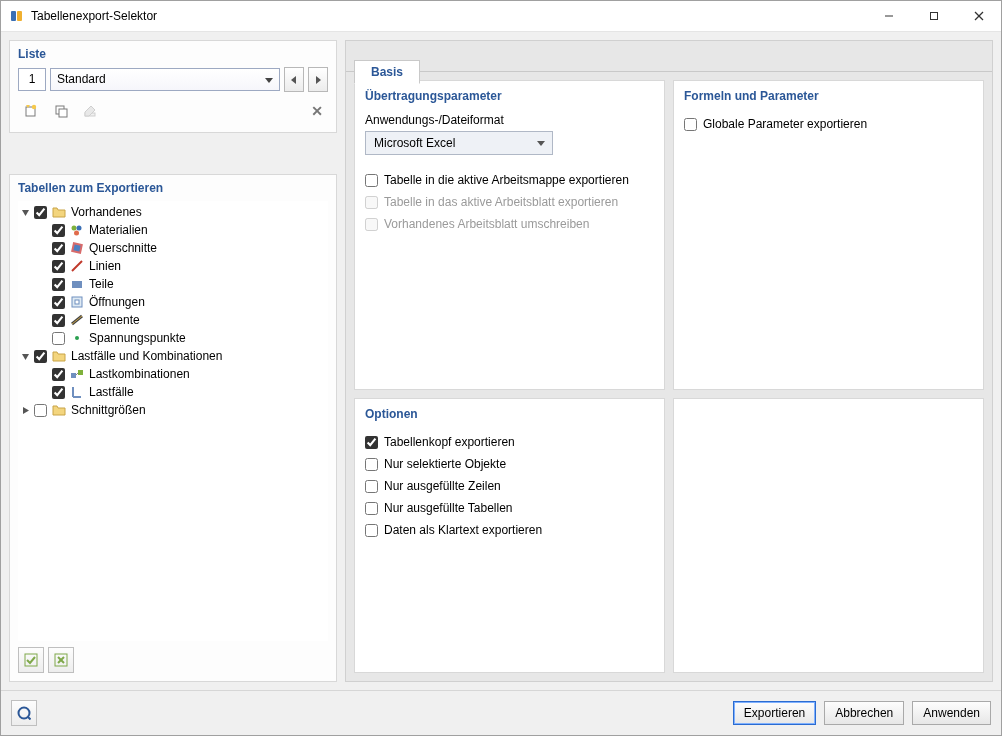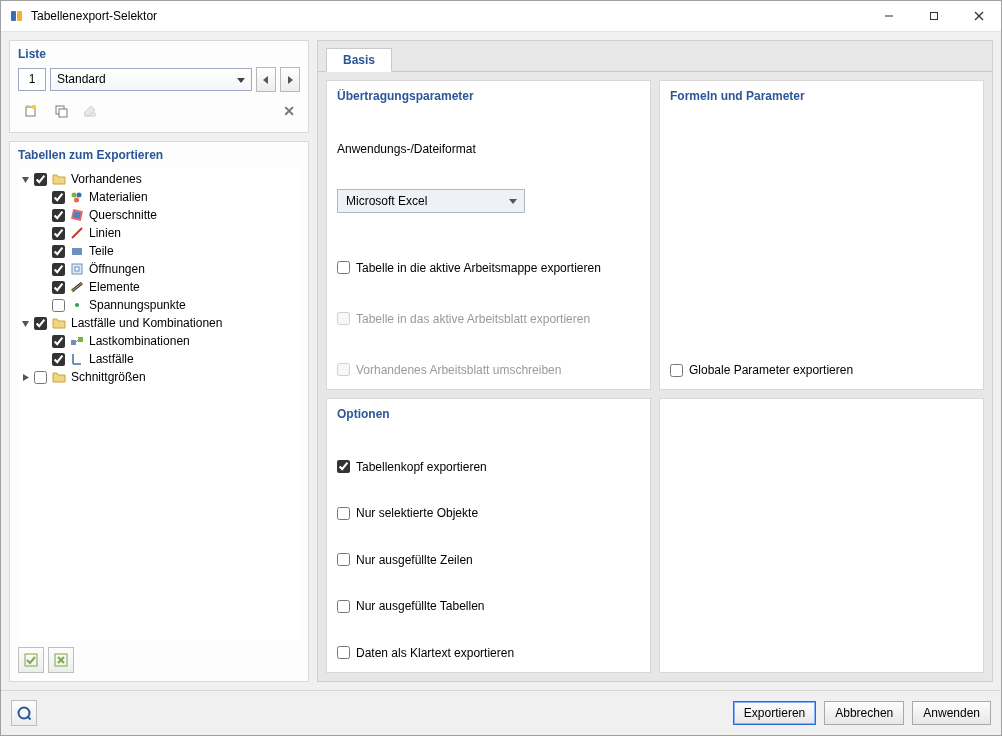--- a/index.html
+++ b/index.html
@@ -59,24 +59,25 @@
   
   .content {
     flex: 1;
     display: flex;
     gap: 8px;
     padding: 8px;
     background: #f0f0f0;
     min-height: 0;
   }
   .left-col {
-    width: 300px;
+    width: 328px;
     display: flex;
     flex-direction: column;
     min-height: 0;
+    gap: 33px;
   }
   .right-col {
     flex: 1;
     display: flex;
     flex-direction: column;
     min-height: 0;
     background: #e7e7e7;
     border: 1px solid #d0d0d0;
   }
 
@@ -213,41 +214,40 @@
     padding-left: 8px;
     padding-top: 4px;
     border-bottom: 1px solid #c9c9c9;
   }
   .tab {
     padding: 4px 16px;
     border: 1px solid #c9c9c9;
     border-bottom: 1px solid #fff;
     background: #fff;
     position: relative;
-    top: 1px;
+    top: 13px;
     color: #2b5797;
     font-weight: 600;
   }
   .right-grid {
     flex: 1;
     display: grid;
     grid-template-columns: 1fr 1fr;
     grid-template-rows: 310px 1fr;
     gap: 8px;
     padding: 8px;
     min-height: 0;
     background: #e7e7e7;
   }
   .panel {
     border: 1px solid #d8d8d8;
     background: #fff;
     padding: 8px 10px;
     display: flex;
     flex-direction: column;
-    justify-content: space-between;
   }
   .panel.blank { background:#fff; }
   .panel .legend {
     font-weight: 600;
     color: #2b5797;
     font-size: 12px;
     margin-bottom: 10px;
   }
   .field-label {
     margin-bottom: 4px;

